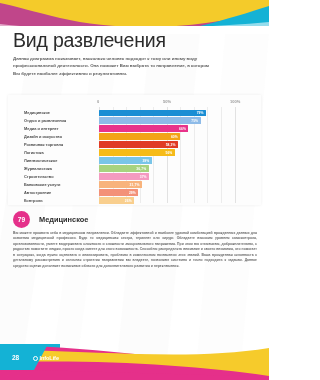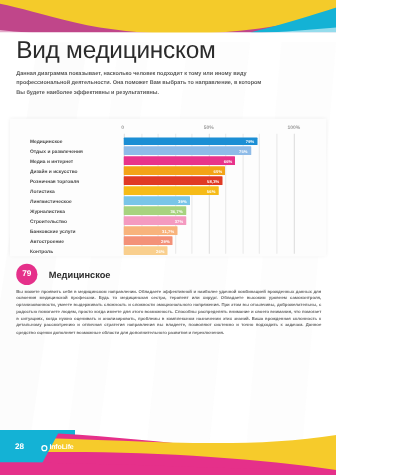--- a/index.html
+++ b/index.html
@@ -136,21 +136,21 @@
 
       <path d="M0,0 L269,0 L269,10 C200,30 120,32 60,18 C35,12 15,6 0,3 Z" fill="#f4cb2a"></path>
 
       <path d="M269,6 L269,26 L200,26 C225,20 250,12 269,6 Z" fill="#14b2d5"></path>
 
       <path d="M0,26 L269,26 L269,34 L0,34 Z" fill="#ffffff"></path>
       <path d="M0,24 C60,31 170,31 269,22 L269,34 L0,34 Z" fill="#ffffff" opacity="0.55"></path>
     </svg>
   </div>
 
-  <div class="title">Вид медицинском</div>
+  <div class="title">Вид развлечения</div>
 
   <div class="intro">
     <div>Данная диаграмма показывает, насколько человек подходит к тому или иному виду</div>
     <div>профессиональной деятельности. Она поможет Вам выбрать то направление, в котором</div>
     <div>Вы будете наиболее эффективны и результативны.</div>
   </div>
 
   <div class="chart-card">
 
     <div class="axis-labels">

